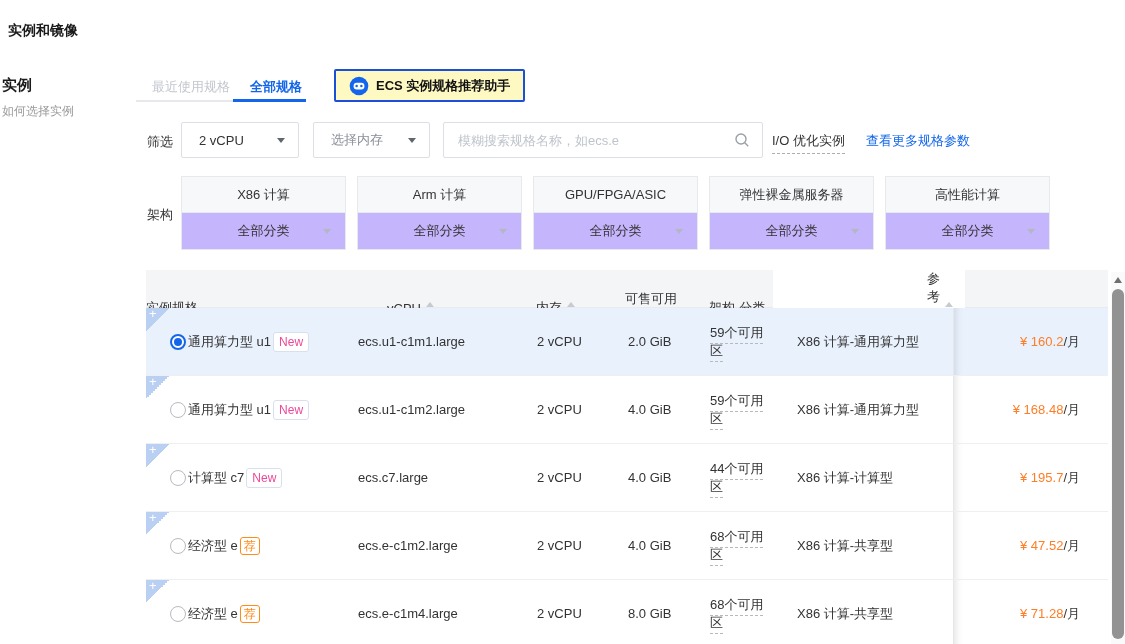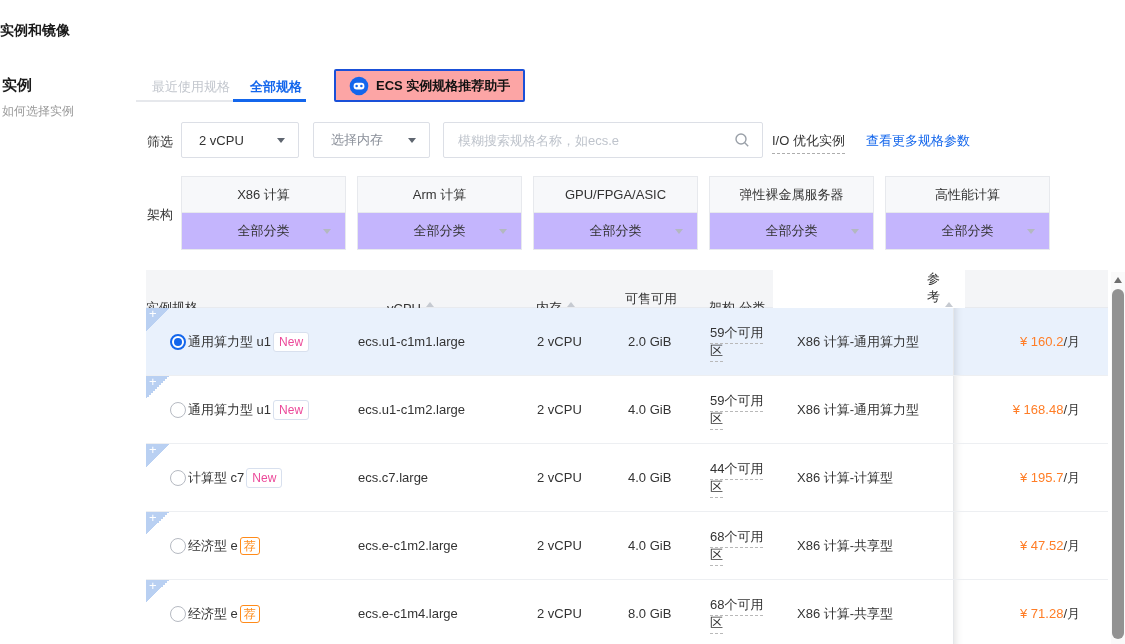--- a/index.html
+++ b/index.html
@@ -2,33 +2,33 @@
 <html><head>
 <meta charset="utf-8">
 <style>
   * { margin:0; padding:0; box-sizing:border-box; }
   html,body { width:1125px; height:644px; overflow:hidden; background:#fff;
     font-family:"Liberation Sans","DejaVu Sans",sans-serif; color:#333; font-size:13px; }
   .abs { position:absolute; }
   #stage { position:relative; width:1125px; height:644px; background:#fff; }
 
   
-  .page-title { left:0; top:22px; font-size:14px; font-weight:bold; color:#1a1a1a; }
+  .page-title { left:8px; top:22px; font-size:14px; font-weight:bold; color:#1a1a1a; }
   .side-title { left:2px; top:76px; font-size:15px; font-weight:bold; color:#1a1a1a; }
   .side-help  { left:2px; top:103px; font-size:12px; color:#999; }
 
   
   .tab { top:78px; font-size:13px; cursor:pointer; }
   .tab-recent { left:152px; color:#c3c7ce; }
   .tab-all { left:250px; color:#1366ec; font-weight:600; }
   .tab-track { left:136px; top:100px; width:170px; height:2px; background:#e6e8ec; }
   .tab-active-bar { left:233px; top:99px; width:73px; height:3px; background:#1366ec; }
 
   .assistant { left:334px; top:69px; height:33px; padding:0 13px; display:flex; align-items:center; gap:7px;
-    border:2px solid #1a50d8; border-radius:2px; background:#fca5a5; cursor:pointer; }
+    border:2px solid #1a50d8; border-radius:2px; background:#fef9c3; cursor:pointer; }
   .assistant .lbl { font-size:13px; font-weight:600; color:#111; }
 
   
   .filter-label { left:147px; top:133px; color:#333; }
   .select { top:122px; height:36px; border:1px solid #dcdfe6; border-radius:2px; background:#fff;
     display:flex; align-items:center; justify-content:space-between; padding:0 13px 0 17px; cursor:pointer; }
   .sel-vcpu { left:181px; width:118px; }
   .sel-mem  { left:313px; width:117px; color:#8a8f99; }
   .caret { width:0; height:0; border-left:4px solid transparent; border-right:4px solid transparent; border-top:5px solid #5f6670; }
   .caret.light { border-top-color:#b3b8c0; }

